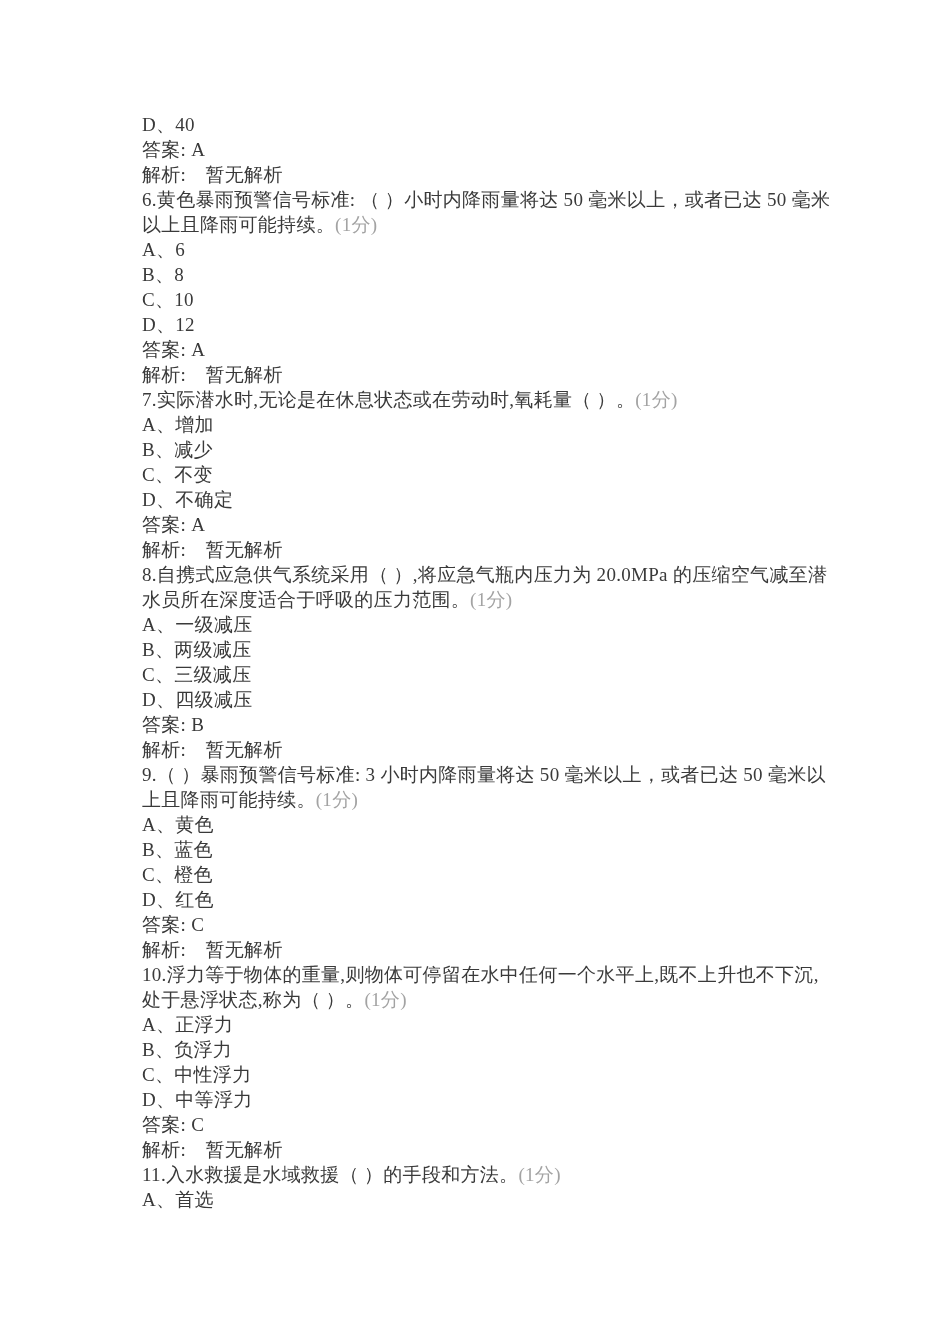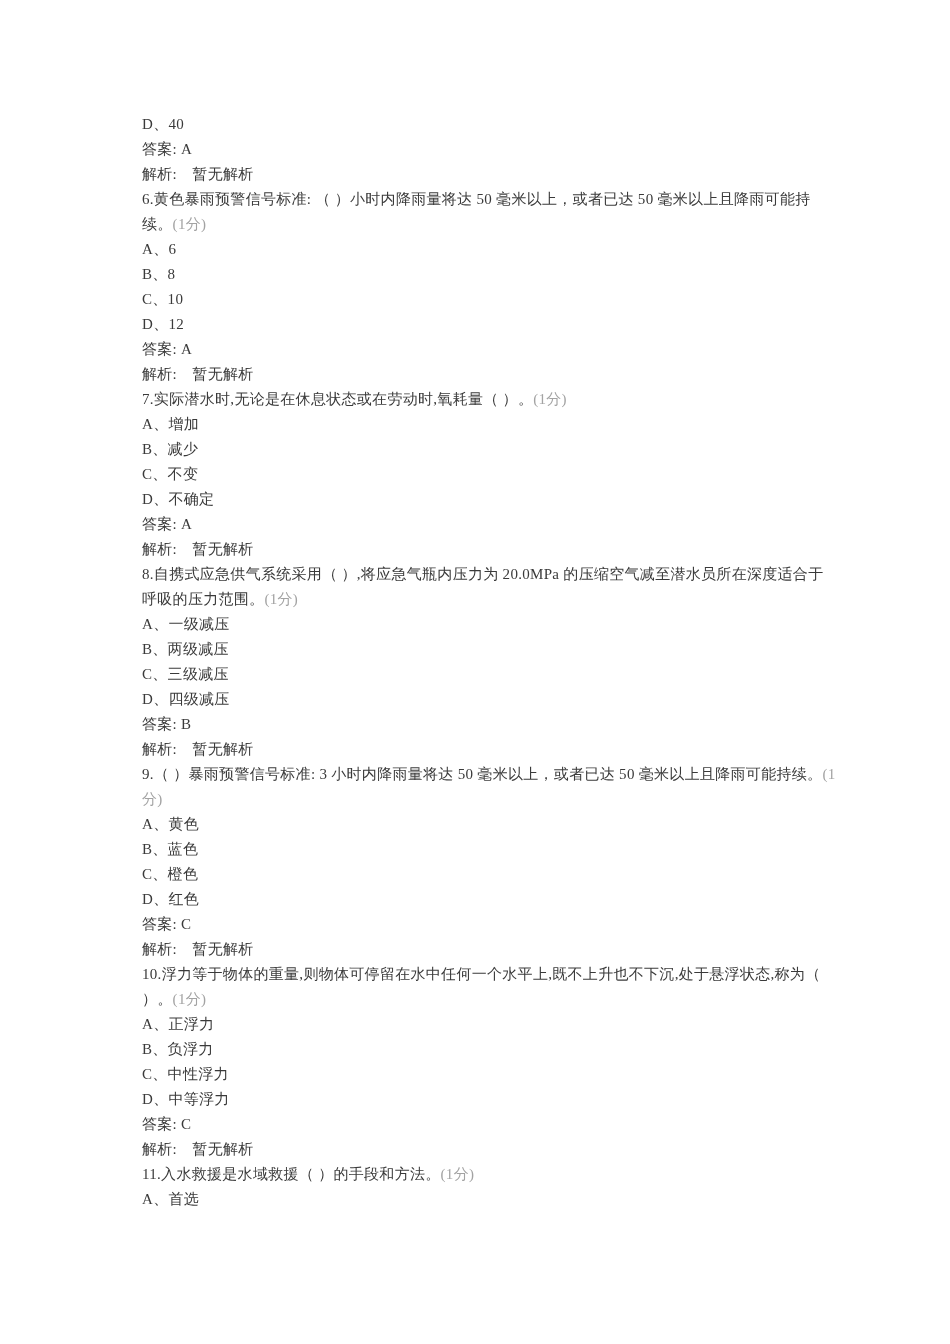--- a/index.html
+++ b/index.html
@@ -15,21 +15,21 @@
     width: 950px;
     height: 1344px;
     background: #ffffff;
   }
   .doc {
     position: absolute;
     left: 142px;
     top: 112px;
     width: 694px;
     font-family: "Liberation Serif", "DejaVu Serif", serif;
-    font-size: 15px;
+    font-size: 19px;
     line-height: 25px;
     letter-spacing: 0.3px;
     white-space: pre-wrap;
     word-break: break-word;
   }
   .line {
     min-height: 25px;
   }
 </style>
 </head>

